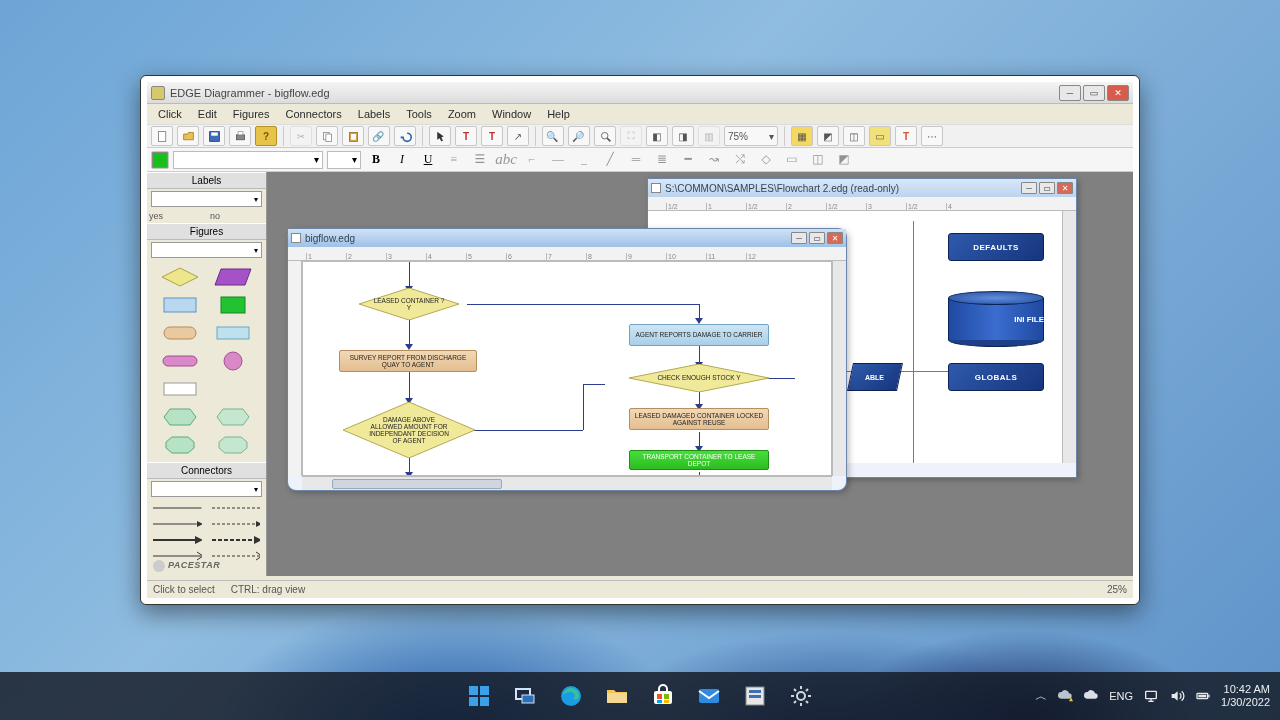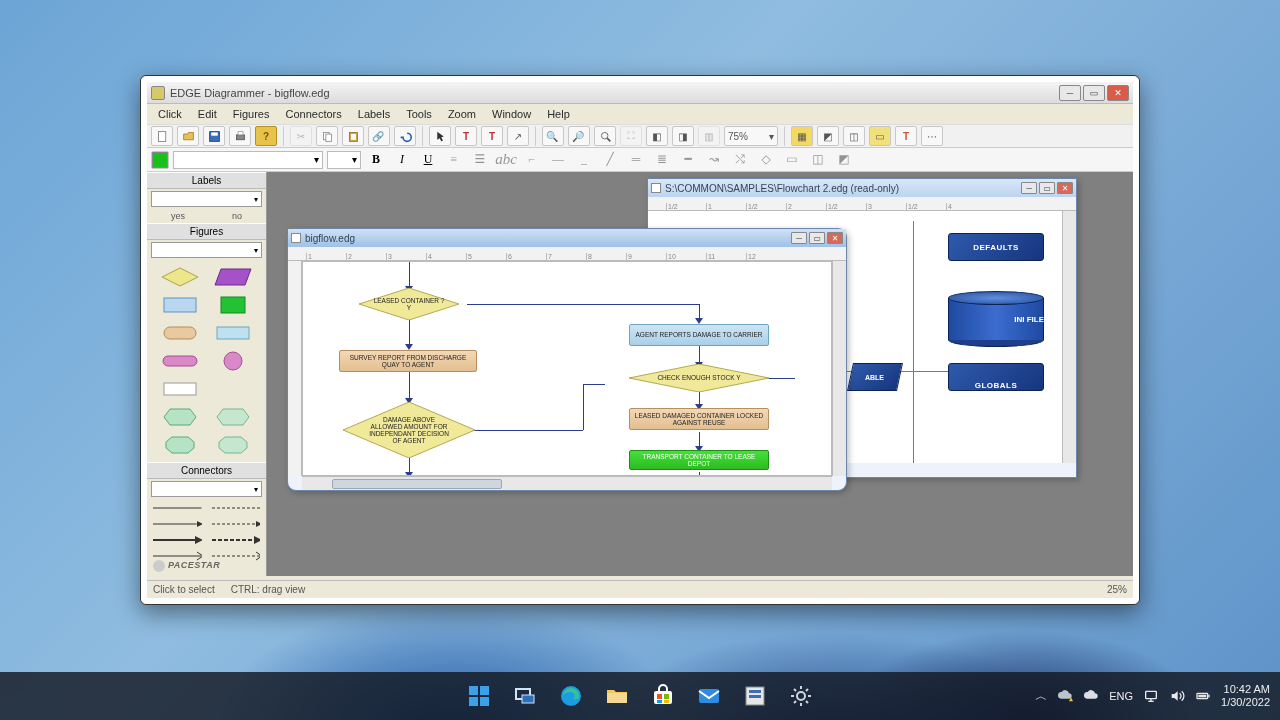--- a/index.html
+++ b/index.html
@@ -32,21 +32,21 @@
   .fmt.b{ font-weight:bold;} .fmt.i{ font-style:italic;} .fmt.u{ text-decoration:underline;}
   .disabled { opacity:.4; cursor:default; }
   
   .app-body { position:absolute; top:96px; left:6px; right:6px; bottom:28px; background:#808080; overflow:hidden;}
   .statusbar { position:absolute; bottom:6px; left:6px; right:6px; height:18px; background:#ece9d8; border-top:1px solid #bbb; display:flex; align-items:center; font-size:10px; color:#555; padding:0 6px; }
   .statusbar .right { margin-left:auto; }
   
   .sidepanel { position:absolute; left:0; top:0; width:120px; bottom:0; background:#ece9d8; border-right:1px solid #999; font-size:10px; }
   .panelhdr { background:#e0e0e0; border-top:1px solid #fff; border-bottom:1px solid #bbb; text-align:center; padding:2px 0; font-size:10px; }
   .paneldrop { height:16px; border:1px solid #999; margin:2px 4px; background:#fff; display:flex; align-items:center; justify-content:flex-end; padding-right:3px; font-size:8px; }
-  .labelsrow { display:flex; justify-content:center; font-size:9px; color:#555; padding:2px 2px;gap:47px; }
+  .labelsrow { display:flex; justify-content:flex-start; font-size:9px; color:#555; padding:2px 2px;gap:47px; }
   .shape-grid { display:grid; grid-template-columns:1fr 1fr; gap:6px; padding:6px 10px; }
   .shape { width:40px; height:22px; margin:auto; }
   .connlist { padding:4px 6px; display:flex; flex-direction:column; gap:6px; }
   .connrow { display:flex; gap:10px; align-items:center; }
   .conn { flex:1; height:10px; position:relative; }
   .brand { position:absolute; bottom:4px; left:6px; font-size:9px; font-weight:bold; font-style:italic; color:#666; letter-spacing:.5px; }
   .brand .logo { display:inline-block; width:12px; height:12px; background:#ccc; border-radius:50%; vertical-align:middle; margin-right:3px;}
   
   .docwin { position:absolute; background:#eef3fb; border:1px solid #6b86aa; box-shadow:2px 2px 6px rgba(0,0,0,.25); }
   .docwin .docbar { height:18px; background:linear-gradient(#d9e7f8,#bcd4ef); display:flex; align-items:center; font-size:10px; color:#345; padding:0 3px;}
@@ -357,21 +357,21 @@
           <div class="lt-line" style="left:180px;top:160px;width:140px;height:1px;"></div>
           <div class="blubox" style="left:300px;top:22px;width:96px;height:28px;">
                 <span>DEFAULTS</span>
               </div>
           <div class="cyl" style="left:300px;top:80px;width:96px;height:56px;">
             <div class="bot"></div>
                 <div class="body"></div>
                 <div class="top"></div>
             <div class="lbl">INI FILE</div>
           </div>
-          <div class="blubox" style="left:300px;top:152px;width:96px;height:28px;align-items:flex-end;">
+          <div class="blubox" style="left:300px;top:152px;width:96px;height:28px;">
                 <span>GLOBALS</span>
               </div>
           <div class="para" style="left:202px;top:152px;width:50px;height:28px;">
                 <span>ABLE</span>
               </div>
         </div>
         <div class="vscroll"></div>
       </div>
 
       <div class="docwin" style="left:140px; top:56px; width:560px; height:263px;border-radius:9px;">

